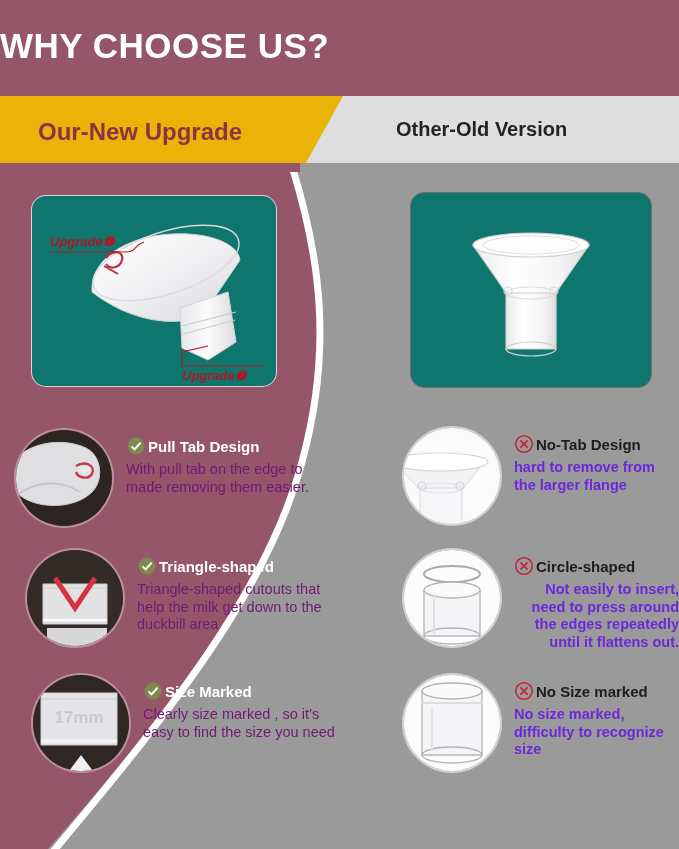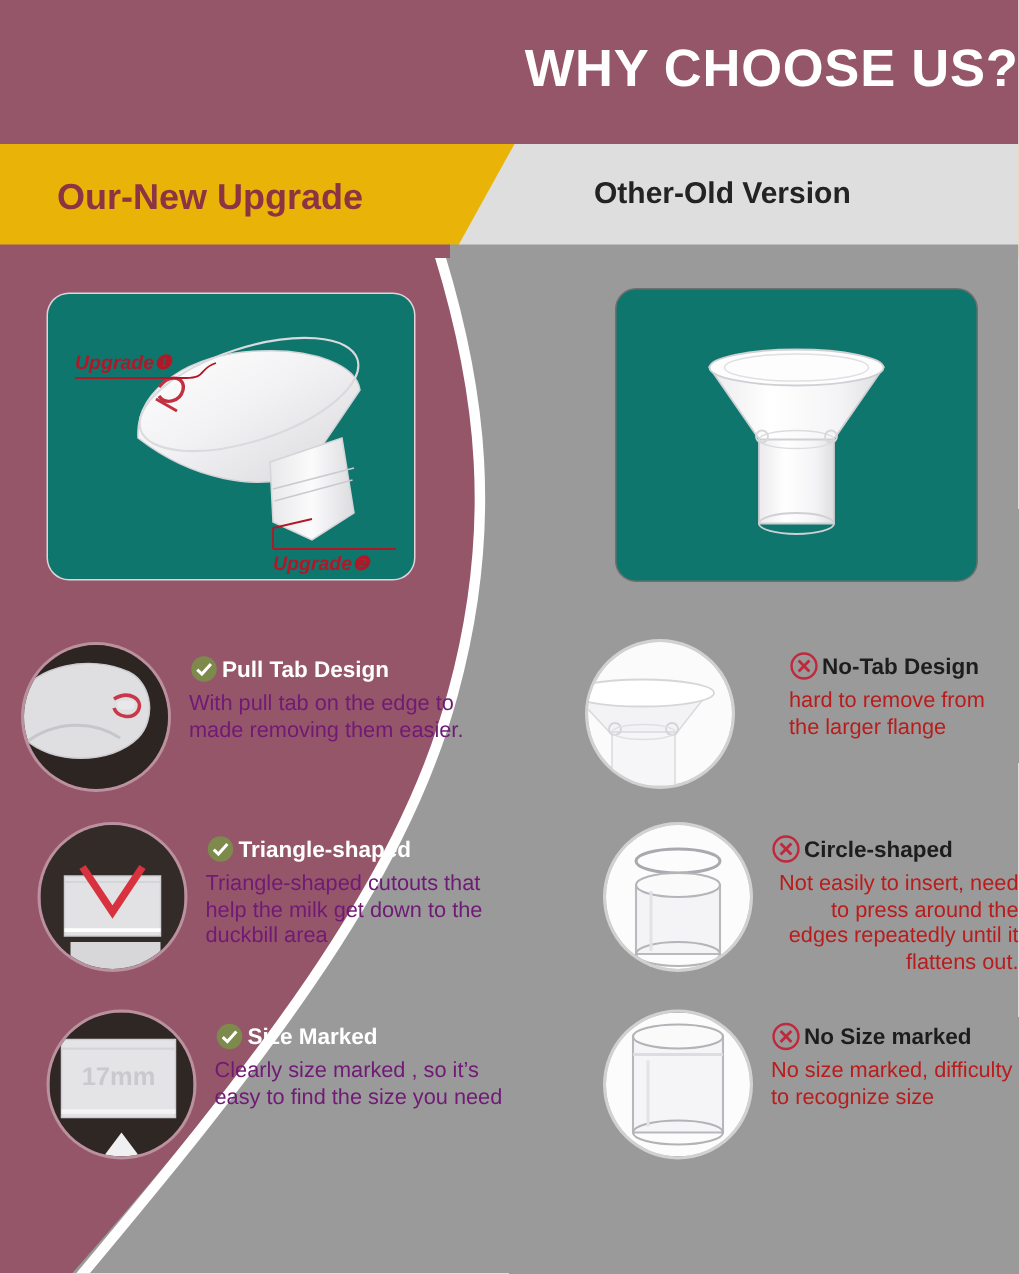--- a/index.html
+++ b/index.html
@@ -22,21 +22,21 @@
   #title-banner {
     position: absolute;
     left: 0; top: 0;
     width: 679px; height: 96px;
     background: #96566a;
   }
   #title-text {
     position: absolute;
     left: 0; top: 26px;
     width: 679px;
-    text-align: right;
+    text-align: left;
     color: #ffffff;
     font-size: 35px;
     font-weight: bold;
     letter-spacing: 0.5px;
     font-family: "Liberation Sans", sans-serif;
   }
 
   
   #header-row {
     position: absolute;
@@ -156,34 +156,34 @@
   }
   .fhead-left { color: #ffffff; }
   .fhead-right { color: #1d1d1d; }
   .fbody {
     margin-top: 5px;
     font-size: 14.5px;
     line-height: 1.22;
     max-width: 196px;
   }
   .fbody-left { color: #701a75; }
-  .fbody-right { color: #b91c1c; }
+  .fbody-right { color: #6d28d9; font-weight: bold; }
 
   .mark {
     flex: 0 0 auto;
     width: 20px; height: 20px;
     margin-right: 2px;
     display: inline-block;
   }
 
   
   #feat-l1 { left: 16px;  top: 430px; }
   #feat-l2 { left: 27px;  top: 550px; }
   #feat-l3 { left: 33px;  top: 675px; }
-  #feat-r1 { left: 392px; top: 428px; gap: 24px; }
+  #feat-r1 { left: 404px; top: 428px; }
   #feat-r2 { left: 404px; top: 550px; text-align: right; }
   #feat-r3 { left: 404px; top: 675px; }
 
   .upgrade-label {
     font-style: italic;
     font-weight: bold;
     fill: #b01828;
   }
 </style>
 </head>

